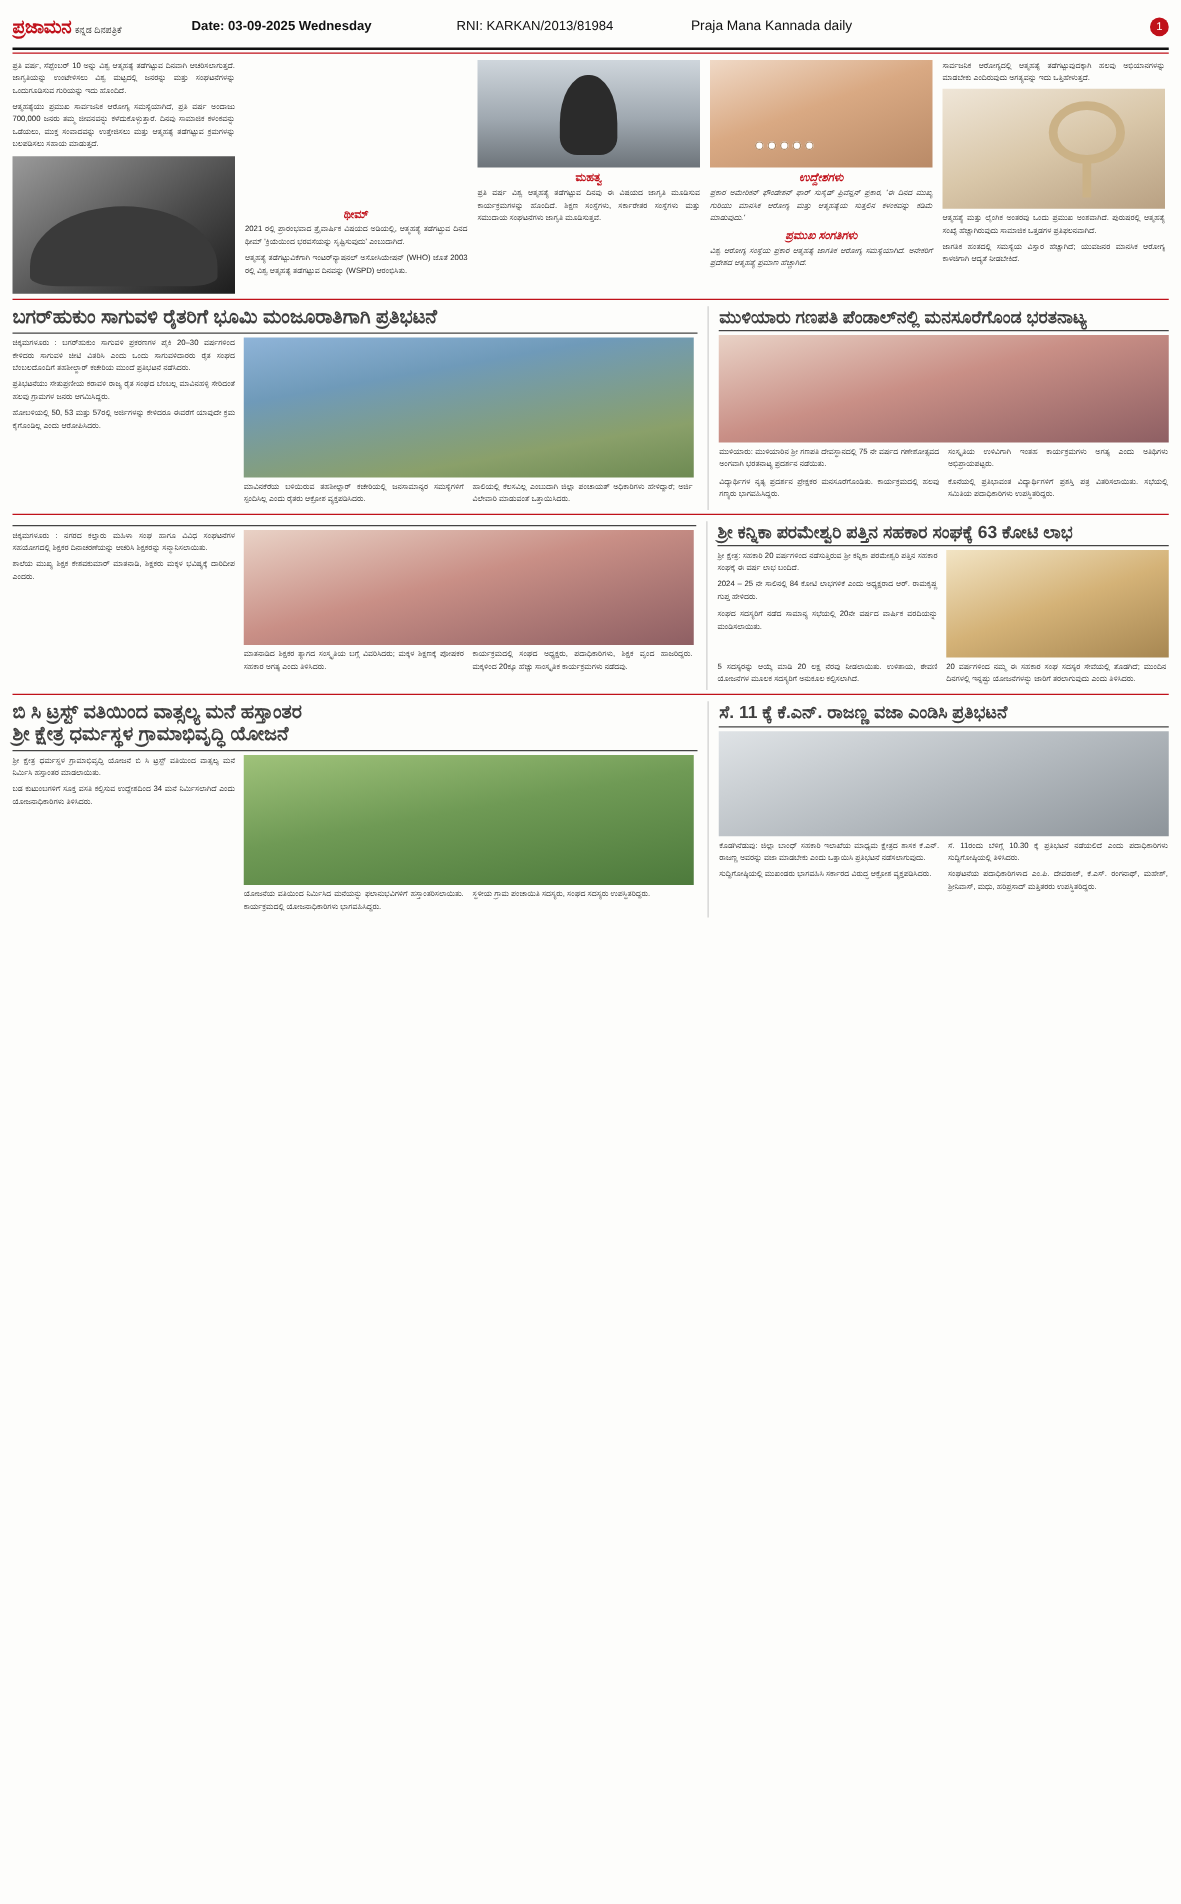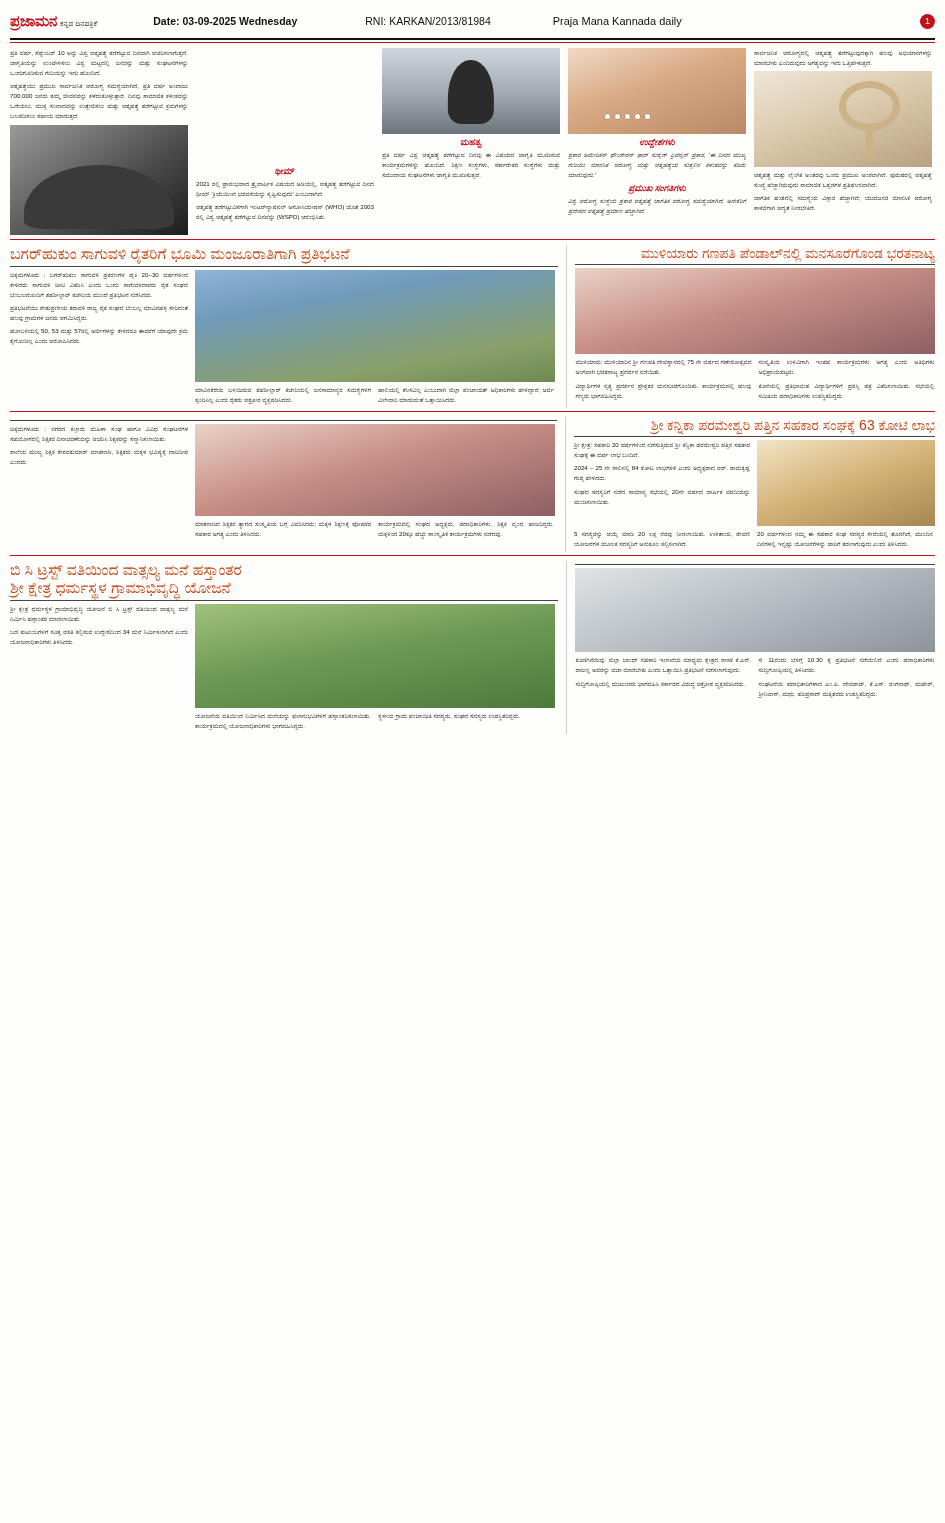--- a/index.html
+++ b/index.html
@@ -35,23 +35,23 @@
   
   .col-text { font-size:6.2px; line-height:1.62; text-align:justify; color:#1a1a1a; }
   .col-text p { margin:0 0 3px; }
   .sub-h { color:#c0111a; font-size:9px; font-weight:bold; text-align:center; margin:3px 0 2px;}
 
   
   .photo { position:relative; overflow:hidden; background:#d8d5cf; }
   .photo.bw { filter:grayscale(1); }
 
   
-  .band { color:#c2410c; font-size:15.5px; font-weight:normal; line-height:1.15; }
+  .band { color:#404040; font-size:15.5px; font-weight:bold; line-height:1.15; }
   .band.sm { font-size:14px; }
-  .band.center{ text-align:right;}
+  .band.center{ text-align:left;}
 
   
   .top-area { display:flex; gap:8px; }
   .col { }
   .c1 { width:178px; }
   .c2 { width:178px; }
   .c3 { width:178px; }
   .c4 { width:178px;font-style:italic; }
   .c5 { width:178px; }
 
@@ -347,20 +347,21 @@
               <p>ಸ್ಥಳೀಯ ಗ್ರಾಮ ಪಂಚಾಯಿತಿ ಸದಸ್ಯರು, ಸಂಘದ ಸದಸ್ಯರು ಉಪಸ್ಥಿತರಿದ್ದರು.</p>
             </div>
           </div>
         </div>
       </div>
     </div>
 
     <div class="vdiv"></div>
 
     <div style="width:362px">
+      <div class="band sm center">ಸೆ. 11 ಕ್ಕೆ ಕೆ.ಎನ್. ರಾಜಣ್ಣ ವಜಾ ಎಂಡಿಸಿ ಪ್ರತಿಭಟನೆ</div>
       <div class="rule-thin"></div>
       <div class="photo ph-office" style="height:84px">
         <div class="rowpeople">
           <i></i>
             <i></i>
             <i></i>
             <i></i>
             <i></i>
             <i></i>
             <i></i>

